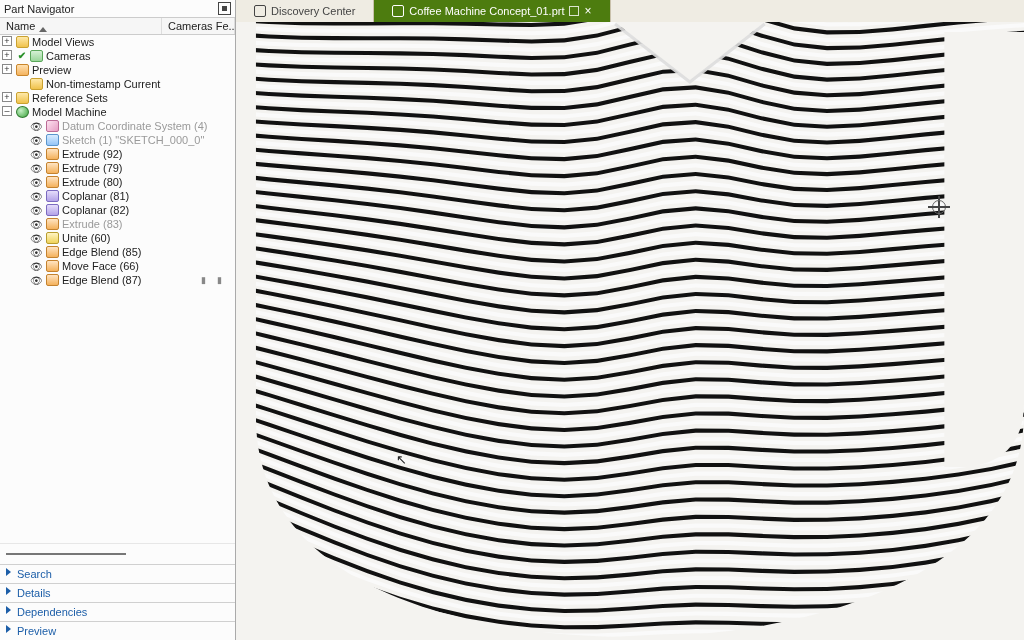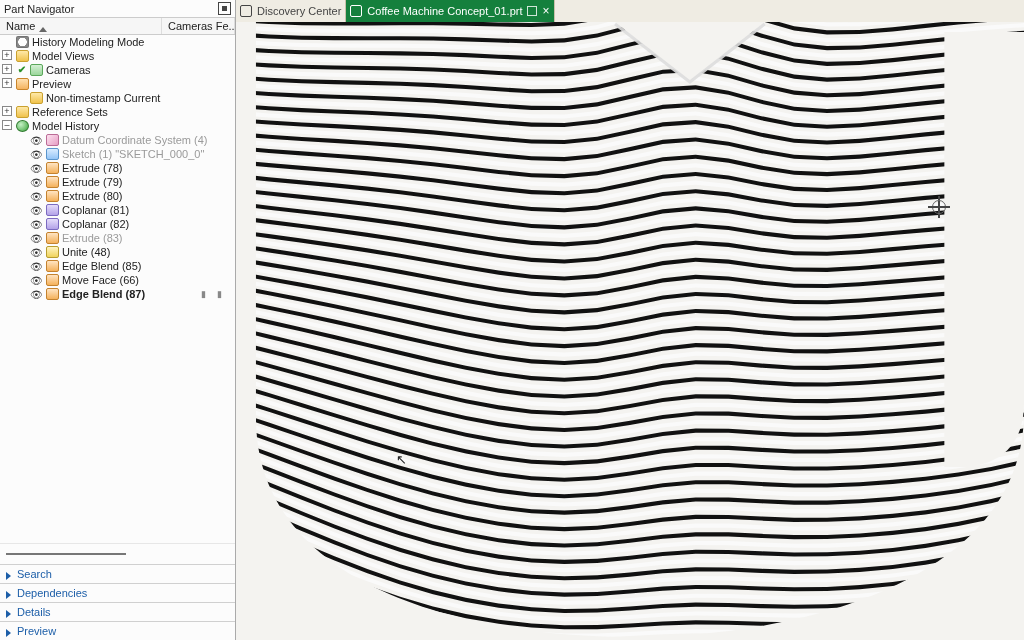--- a/index.html
+++ b/index.html
@@ -13,46 +13,46 @@
   .cols .name{flex:1}
   .cols .sort{width:0;height:0;border-left:4px solid transparent;border-right:4px solid transparent;border-bottom:5px solid #666}
   .cols .fe{width:60px;overflow:hidden;white-space:nowrap}
   .tree{flex:1 1 auto;overflow:hidden;padding:0 0 0 2px}
   .tree .row{display:flex;align-items:center;height:14px;white-space:nowrap;gap:2px;padding-right:4px}
   .tree .sp{display:inline-block;width:12px;height:12px;flex:0 0 auto;text-align:center;line-height:12px;font-size:10px;color:#555}
   .tree .tw{border:1px solid #888;width:8px;height:8px;display:flex;align-items:center;justify-content:center;line-height:0;font-size:9px;background:#fff;color:#333;cursor:pointer}
   .tree .ic{width:13px;height:12px;display:inline-block;border:1px solid rgba(0,0,0,0.15);border-radius:2px;box-sizing:border-box}
   .tree .lbl{padding-left:1px}
   .dim{color:#9a9a9a}
-  .bold{font-weight:700}
+  .bold{font-weight:400}
   .eye{width:14px;font-size:10px;color:#333;display:inline-block}
   .hash{width:14px;color:#888;font-size:9px;display:inline-block}
   .ic.clock{background:radial-gradient(circle at 50% 50%,#fff 55%,#888 60%);}
   .ic.folder{background:linear-gradient(#ffe9a8,#f0c24b);border-color:#caa12f}
   .ic.cam{background:linear-gradient(#d5f0d5,#9ad69a);border-color:#5aa75a}
   .ic.gauge{background:linear-gradient(#ffe0b0,#f4b35f);border-color:#c9852b}
   .ic.ball{background:radial-gradient(circle at 35% 35%,#c6f0c6,#3aa33a);border-color:#2f7a2f;border-radius:50%}
   .ic.datum{background:linear-gradient(135deg,#fce1ef,#e79ec4);border-color:#bb6b96}
   .ic.sketch{background:linear-gradient(#d9ecff,#94c5f7);border-color:#5a95cc}
   .ic.extrude{background:linear-gradient(#ffe4c2,#f4b15b);border-color:#c4822e}
   .ic.coplanar{background:linear-gradient(#e5ddfb,#b3a2e8);border-color:#7b6ac0}
   .ic.unite{background:linear-gradient(#fff4c2,#f0d35b);border-color:#b89d2e}
   .ic.blend{background:linear-gradient(#ffe4c2,#f4b15b);border-color:#c4822e}
   .ic.move{background:linear-gradient(#ffe4c2,#f4b15b);border-color:#c4822e}
   .chk{color:#2a912a;font-weight:bold}
   .end{margin-left:auto;display:inline-flex;align-items:center;gap:2px}
   .scroll-strip{height:20px;border-top:1px solid #e7e7e7;display:flex;align-items:center;padding:0 6px}
   .scroll-strip .bar{width:120px;height:2px;background:#777}
   .bottom-sec{border-top:1px solid #d0d0d0}
-  .sec-row{display:flex;align-items:flex-end;gap:6px;padding:3px 6px;color:#1c5ea8;cursor:pointer}
+  .sec-row{display:flex;align-items:flex-start;gap:6px;padding:3px 6px;color:#1c5ea8;cursor:pointer}
   .sec-row .tri{width:0;height:0;border-top:4px solid transparent;border-bottom:4px solid transparent;border-left:5px solid #1c5ea8}
   .viewport{flex:1;position:relative;background:#ecebe8;overflow:hidden}
   .tabs{height:22px;display:flex;align-items:stretch;background:#efece3;border-bottom:1px solid #b1a892}
-  .tab{display:flex;align-items:center;gap:5px;padding:0 4px;border-right:1px solid #c9c1ab;color:#444;cursor:pointer}
-  .tab.active{background:#15803d;color:#fff}
+  .tab{display:flex;align-items:center;gap:5px;padding:0 18px;border-right:1px solid #c9c1ab;color:#444;cursor:pointer}
+  .tab.active{background:#4d7c0f;color:#fff}
   .tab .close{font-size:12px;line-height:1}
   .tab .ticon{width:12px;height:12px;display:inline-block;border:1px solid currentColor;border-radius:2px;box-sizing:border-box}
   .tab .tpop{width:8px;height:8px;border:1px solid rgba(255,255,255,0.8)}
   .canvas{position:absolute;inset:22px 0 0 0;overflow:hidden}
   .canvas svg{width:100%;height:100%;display:block}
   .cursor{position:absolute;left:160px;top:452px;pointer-events:none;font-size:13px;color:#222}
   .center-glyph{position:absolute;left:692px;top:196px;width:22px;height:22px;pointer-events:none}
   .center-glyph::before,.center-glyph::after{content:"";position:absolute;background:#444}
   .center-glyph::before{left:10px;top:0;width:2px;height:22px}
   .center-glyph::after{top:10px;left:0;height:2px;width:22px}
@@ -69,25 +69,20 @@
   <div class="cols">
     <div class="name">
       <span>Name</span>
       <span class="sort"></span>
     </div>
     <div class="fe">Cameras Fe...</div>
   </div>
 
   <div class="tree" id="tree">
       <div class="row">
-        <span class="sp"></span>
-        <span class="ic clock"></span>
-        <span class="lbl">History Modeling Mode</span>
-      </div>
-      <div class="row">
         <span class="sp">
           <span class="tw">+</span>
         </span>
         <span class="ic folder"></span>
         <span class="lbl">Model Views</span>
       </div>
       <div class="row">
         <span class="sp">
           <span class="tw">+</span>
         </span>
@@ -113,42 +108,42 @@
           <span class="tw">+</span>
         </span>
         <span class="ic folder"></span>
         <span class="lbl">Reference Sets</span>
       </div>
       <div class="row">
         <span class="sp">
           <span class="tw">–</span>
         </span>
         <span class="ic ball"></span>
-        <span class="lbl">Model History</span>
+        <span class="lbl">Model Machine</span>
       </div>
       <div class="row">
         <span class="sp"></span>
         <span class="sp"></span>
         <span class="eye">👁</span>
         <span class="ic datum"></span>
         <span class="lbl dim">Datum Coordinate System (4)</span>
       </div>
       <div class="row">
         <span class="sp"></span>
         <span class="sp"></span>
         <span class="eye">👁</span>
         <span class="ic sketch"></span>
         <span class="lbl dim">Sketch (1) "SKETCH_000_0"</span>
       </div>
       <div class="row">
         <span class="sp"></span>
         <span class="sp"></span>
         <span class="eye">👁</span>
         <span class="ic extrude"></span>
-        <span class="lbl">Extrude (78)</span>
+        <span class="lbl">Extrude (92)</span>
       </div>
       <div class="row">
         <span class="sp"></span>
         <span class="sp"></span>
         <span class="eye">👁</span>
         <span class="ic extrude"></span>
         <span class="lbl">Extrude (79)</span>
       </div>
       <div class="row">
         <span class="sp"></span>
@@ -176,21 +171,21 @@
         <span class="sp"></span>
         <span class="eye">👁</span>
         <span class="ic extrude"></span>
         <span class="lbl dim">Extrude (83)</span>
       </div>
       <div class="row">
         <span class="sp"></span>
         <span class="sp"></span>
         <span class="eye">👁</span>
         <span class="ic unite"></span>
-        <span class="lbl">Unite (48)</span>
+        <span class="lbl">Unite (60)</span>
       </div>
       <div class="row">
         <span class="sp"></span>
         <span class="sp"></span>
         <span class="eye">👁</span>
         <span class="ic blend"></span>
         <span class="lbl">Edge Blend (85)</span>
       </div>
       <div class="row">
         <span class="sp"></span>
@@ -218,27 +213,27 @@
 
   <div class="bottom-sec">
     <div class="sec-row">
         <span class="tri"></span>
         <span>Search</span>
       </div>
   </div>
   <div class="bottom-sec">
     <div class="sec-row">
         <span class="tri"></span>
-        <span>Dependencies</span>
+        <span>Details</span>
       </div>
   </div>
   <div class="bottom-sec">
     <div class="sec-row">
         <span class="tri"></span>
-        <span>Details</span>
+        <span>Dependencies</span>
       </div>
   </div>
   <div class="bottom-sec">
     <div class="sec-row">
         <span class="tri"></span>
         <span>Preview</span>
       </div>
   </div>
 </div>
 

